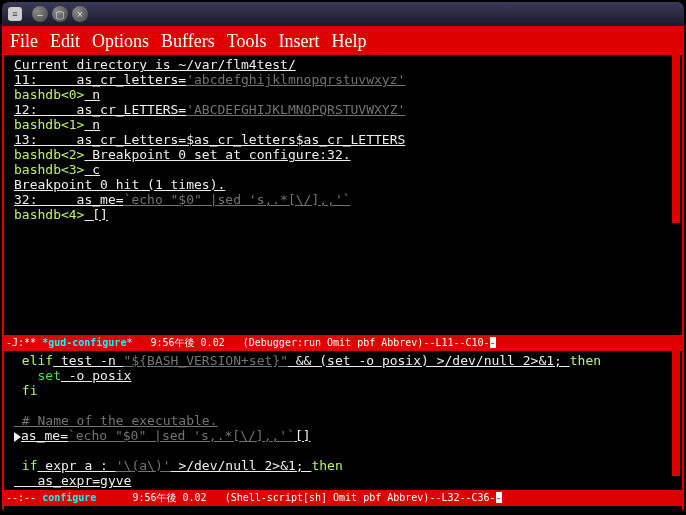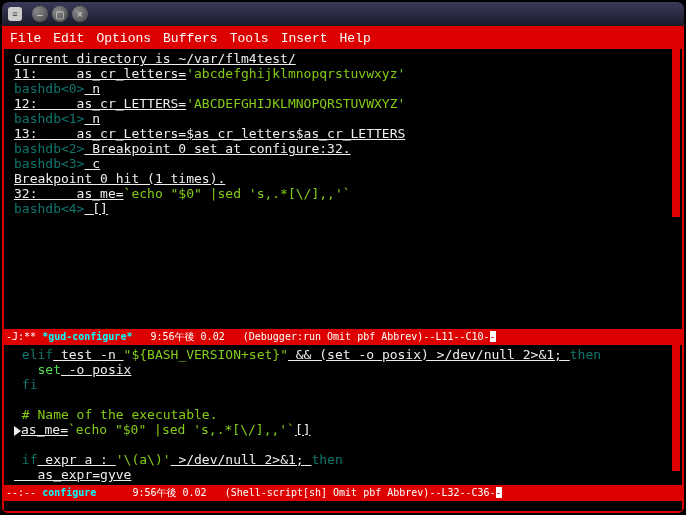--- a/index.html
+++ b/index.html
@@ -45,22 +45,22 @@
 .outer-border {
   border: 2px solid #d00;
   height: calc(100% - 24px);
   display: flex;
   flex-direction: column;
 }
 .menubar {
   background: #d00;
   color: #fff;
   padding: 3px 6px;
-  font-family: Liberation Mono, monospace;
-  font-size: 13px;
+  font-family: Liberation Serif, serif;
+  font-size: 18px;
   display: flex;
   gap: 12px;
 }
 .menubar span { cursor: pointer; }
 .editor-area {
   flex: 1;
   background: #000;
   display: flex;
   flex-direction: column;
   position: relative;
@@ -98,22 +98,22 @@
   color: #fff;
   padding: 1px 2px;
   font-size: 10px;
   white-space: pre;
   height: 16px;
   line-height: 14px;
 }
 .modeline .buf { color: #0ff; font-weight: bold; }
 .modeline .inv { background: #fff; color: #d00; }
 span.w { color: #eee; text-decoration: underline; }
-span.c { color: #0f766e; text-align: center; }
-span.d { color: #84cc16; }
+span.c { color: #bef264; text-align: center; }
+span.d { color: #737373; text-decoration: underline; }
 span.g { color: #5d5; }
 .tri {
   display: inline-block;
   width: 0; height: 0;
   border-top: 5px solid transparent;
   border-bottom: 5px solid transparent;
   border-left: 7px solid #eee;
   vertical-align: middle;
 }
 </style>

